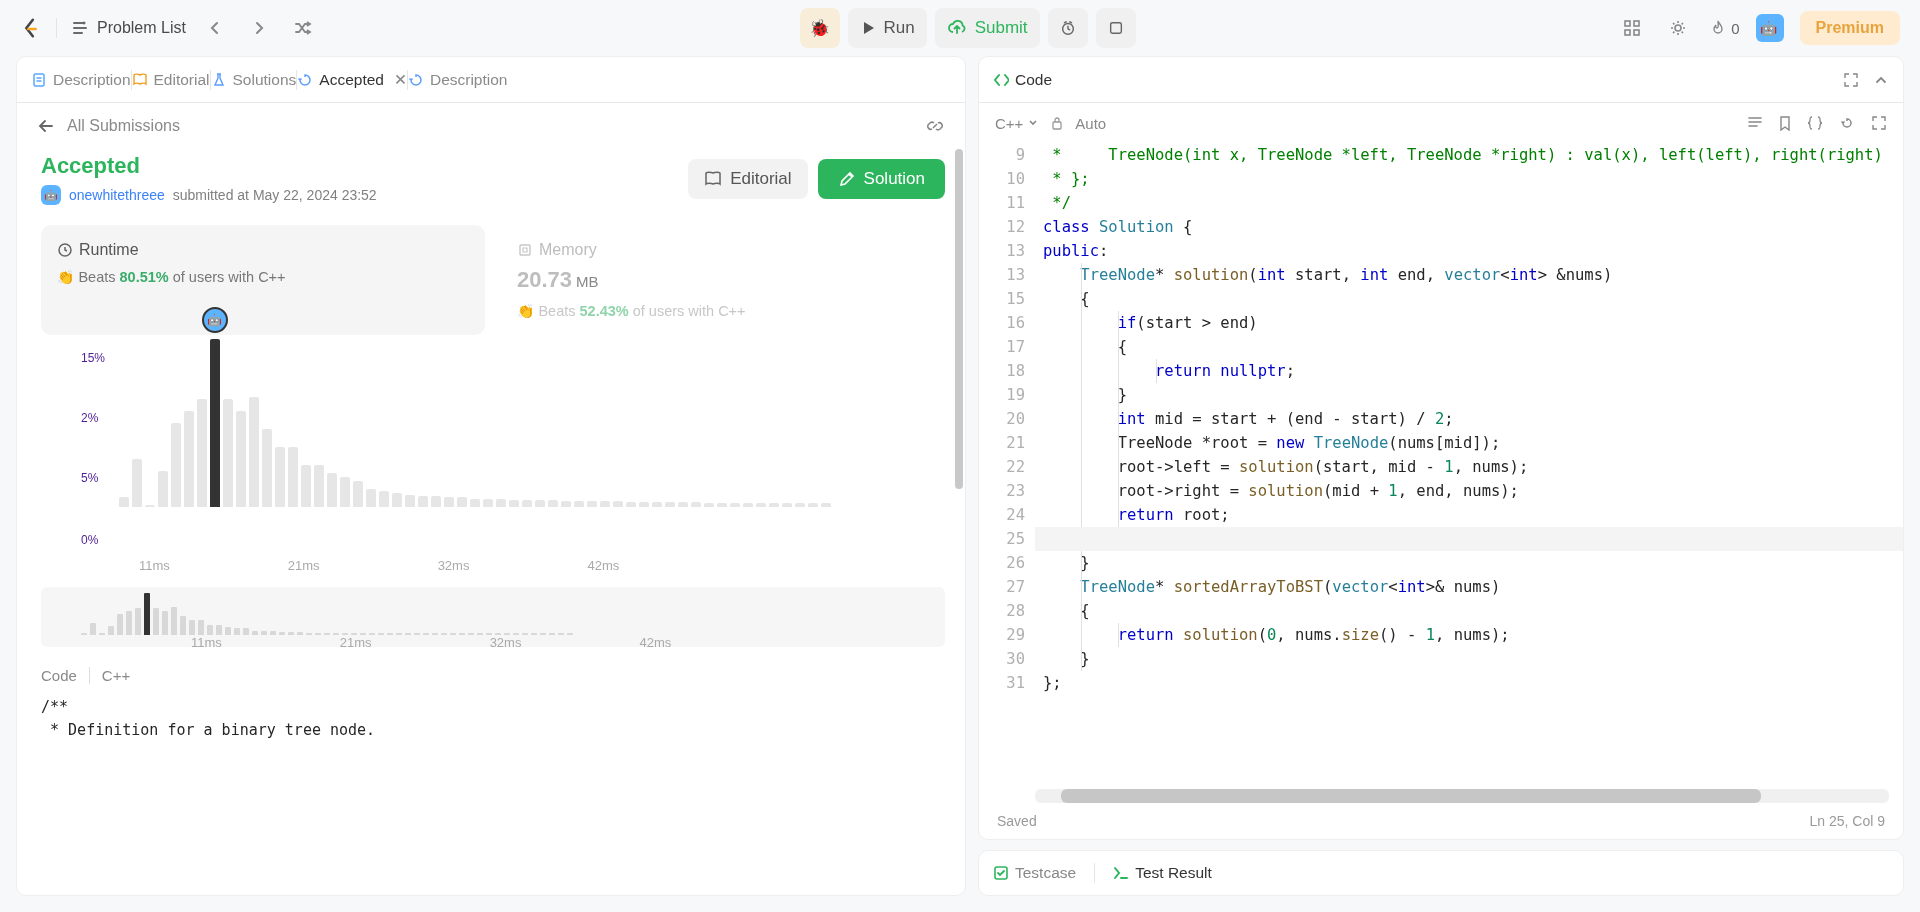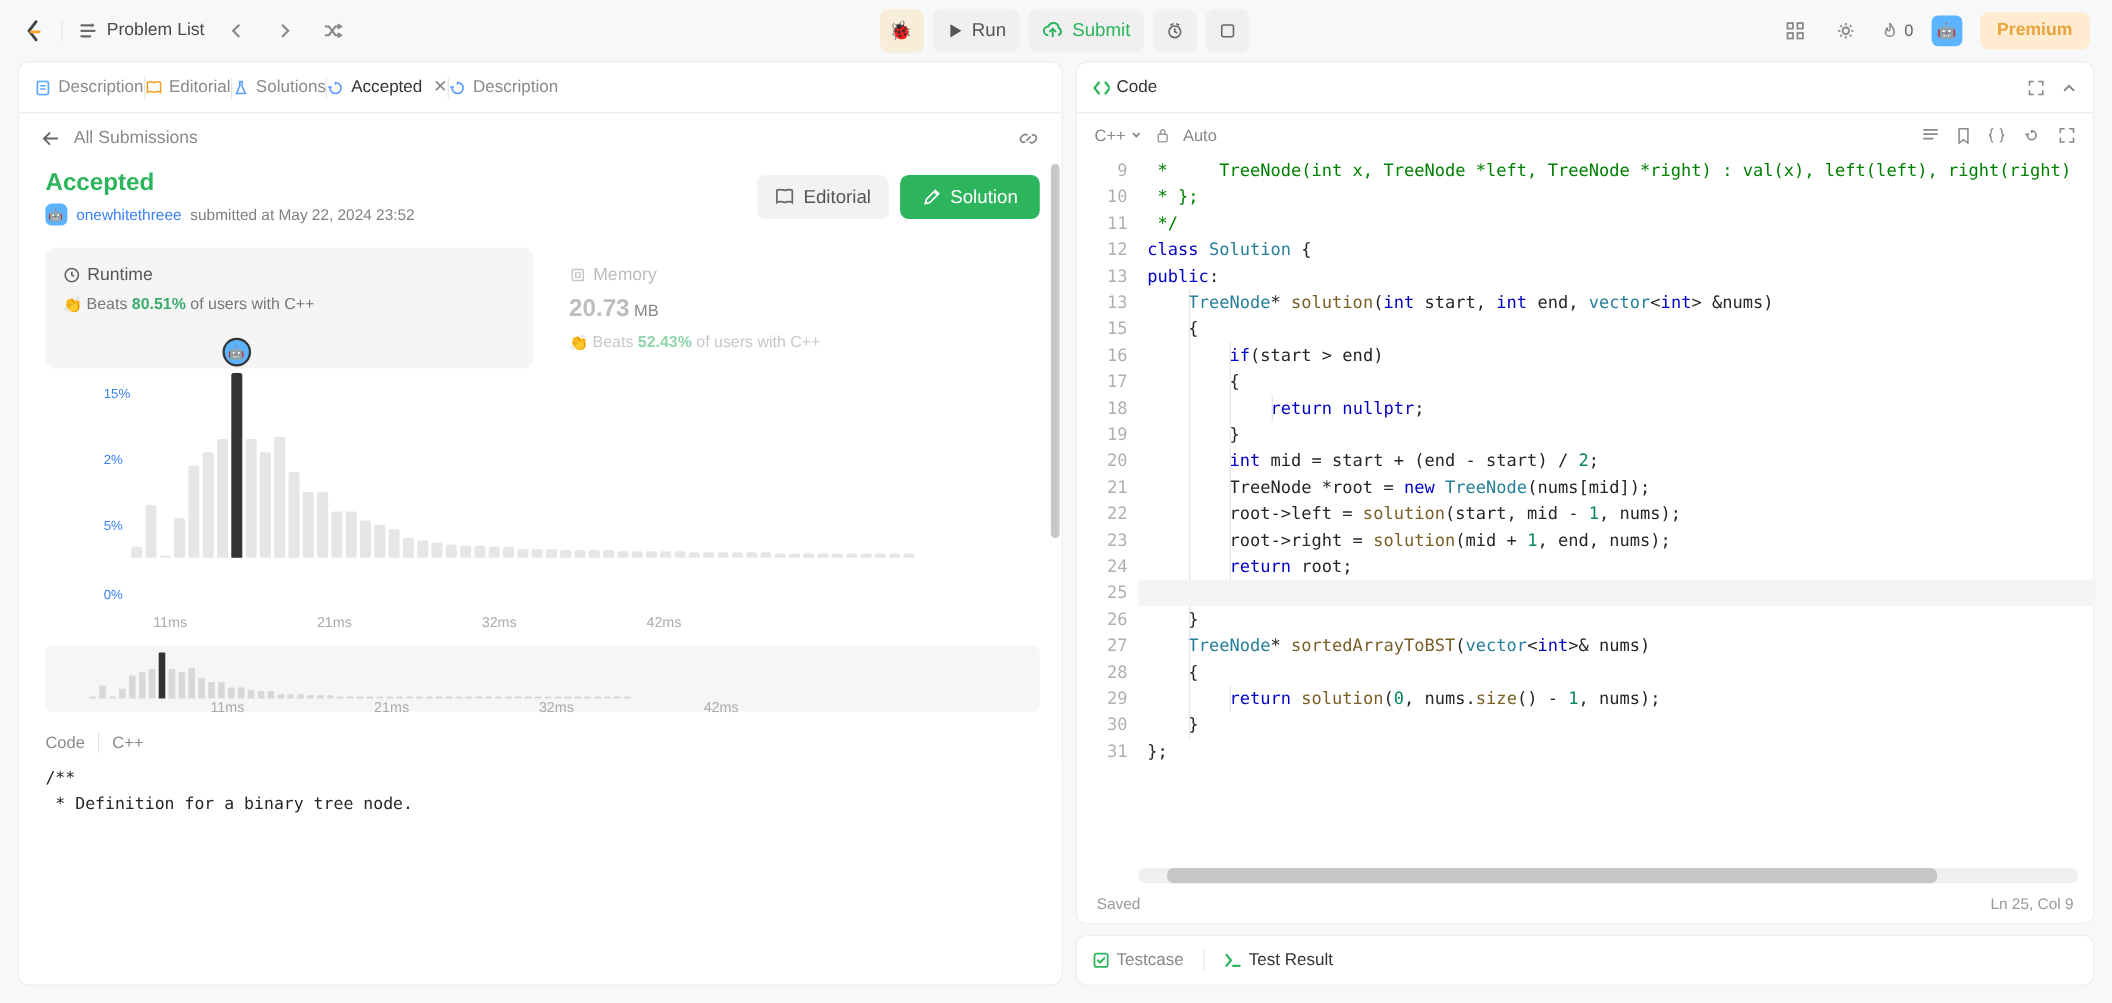--- a/index.html
+++ b/index.html
@@ -115,21 +115,21 @@
 .beats { margin-top: 10px; font-size: 14.5px; display: flex; gap: 4px; flex-wrap: wrap;}
 .beats .clap { color: #3aad6b; font-size: 14px;}
 .stat-card.memory .beats .clap{ color: #c7c7c7;}
 .beats .pct { color: #3aad6b; font-weight:600;}
 .stat-card.memory .beats .pct{ color: #8fd4aa;}
 .beats .txt { color: #777; }
 .stat-card.memory .beats .txt{ color: #c7c7c7;}
 
 .chart-wrap { margin-top: 16px; }
 .main-chart { height: 230px; position: relative; }
-.ylabel { position: absolute; left: 40px; font-size: 12px; color: #3b82f6; margin-left: 13px; }
+.ylabel { position: absolute; left: 40px; font-size: 12px; color: #4c1d95; }
 .chart-bars { position: absolute; left: 78px; bottom: 34px; height: 190px; display: flex; align-items: flex-end; gap: 3px; }
 .bar { width: 10px; background: #e6e6e6; border-radius: 2px 2px 0 0; }
 .bar.hl { background: #333; }
 .marker { position: absolute; width: 26px; height: 26px; border-radius: 50%; background:#5cb3ff; border:2px solid #333; display:flex; align-items:center; justify-content:center; font-size:12px;}
 .xlabels { position: absolute; left: 98px; bottom: 8px; display: flex; gap: 118px; font-size: 13px; color: #aaa; }
 .mini-chart { height: 60px; background: #f6f6f6; border-radius: 6px; margin-top: 6px; position: relative; padding: 4px 40px;}
 .mini-bars { display: flex; align-items: flex-end; gap: 3px; height: 44px; }
 .mbar { width: 6px; background: #d8d8d8; border-radius: 1px 1px 0 0; }
 .mini-xlabels { display: flex; gap: 118px; font-size: 13px; color: #aaa; margin-left: 110px; }
 

